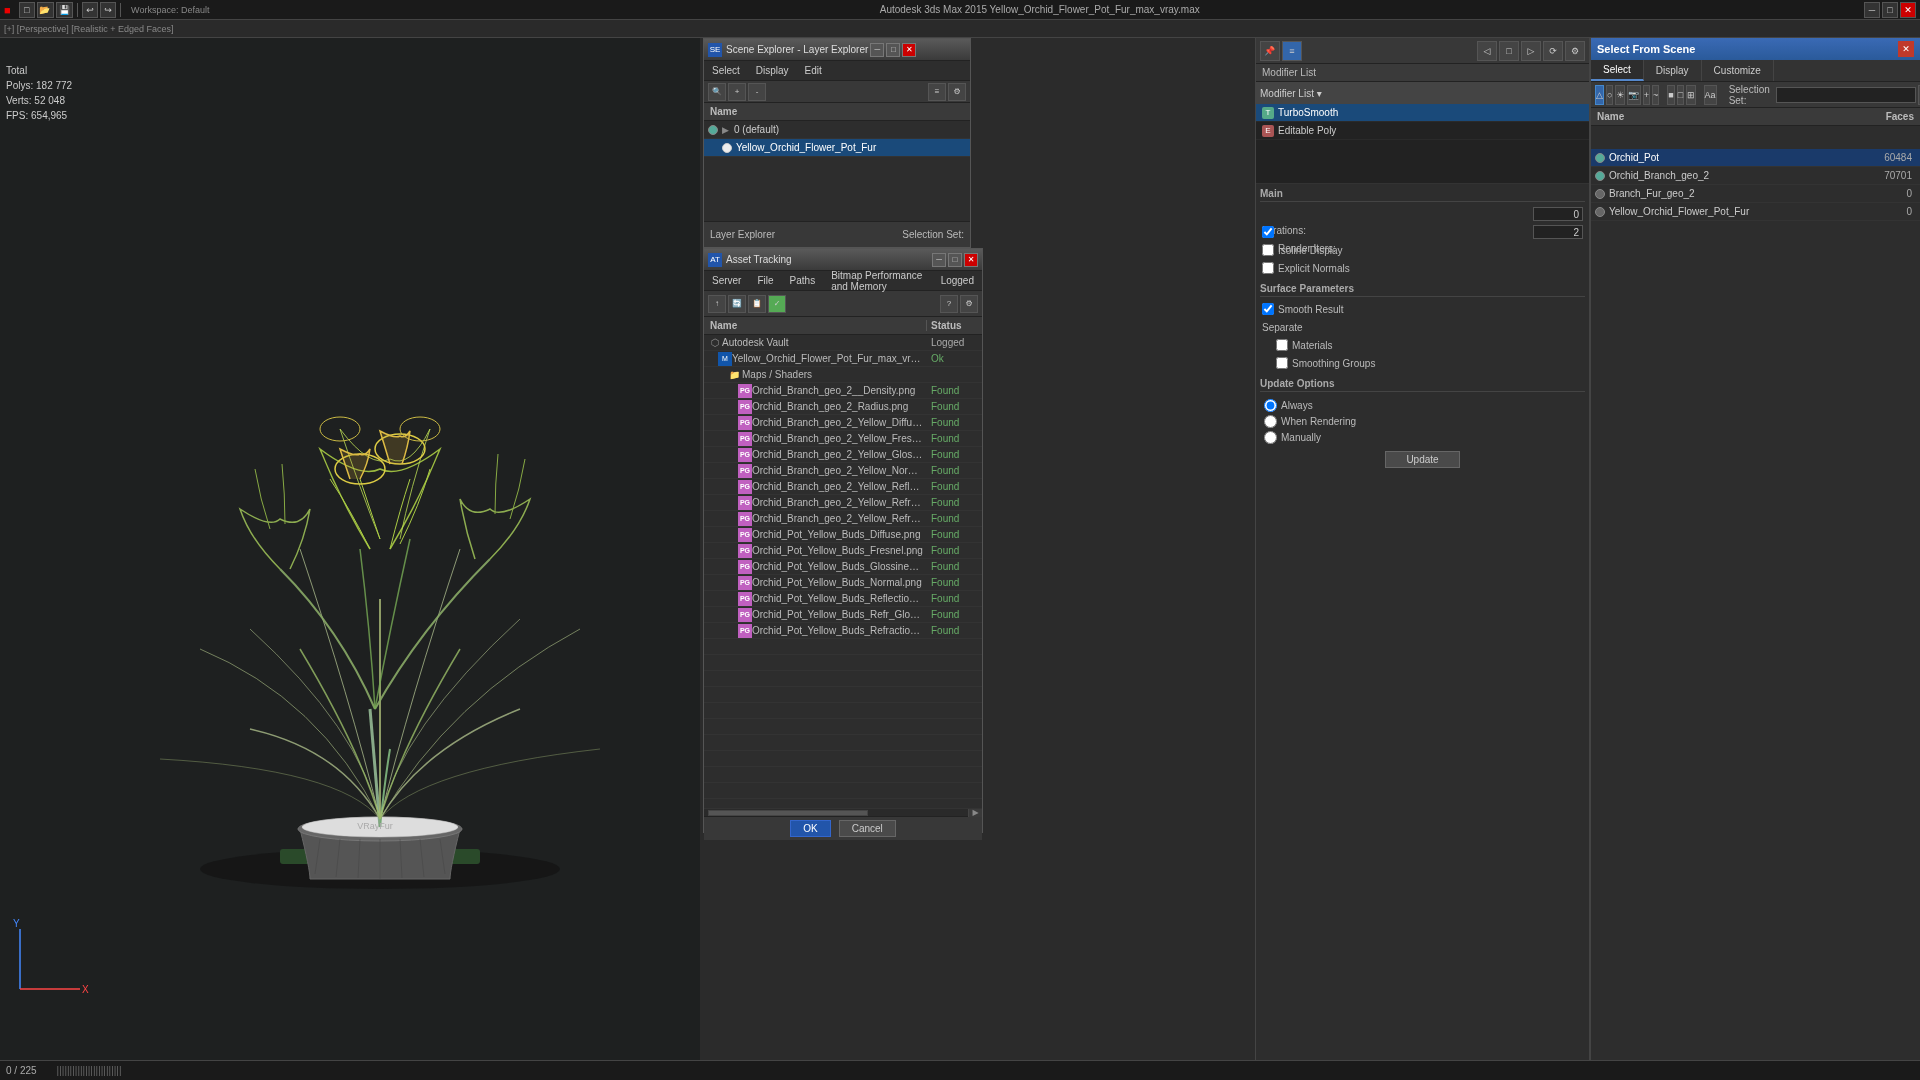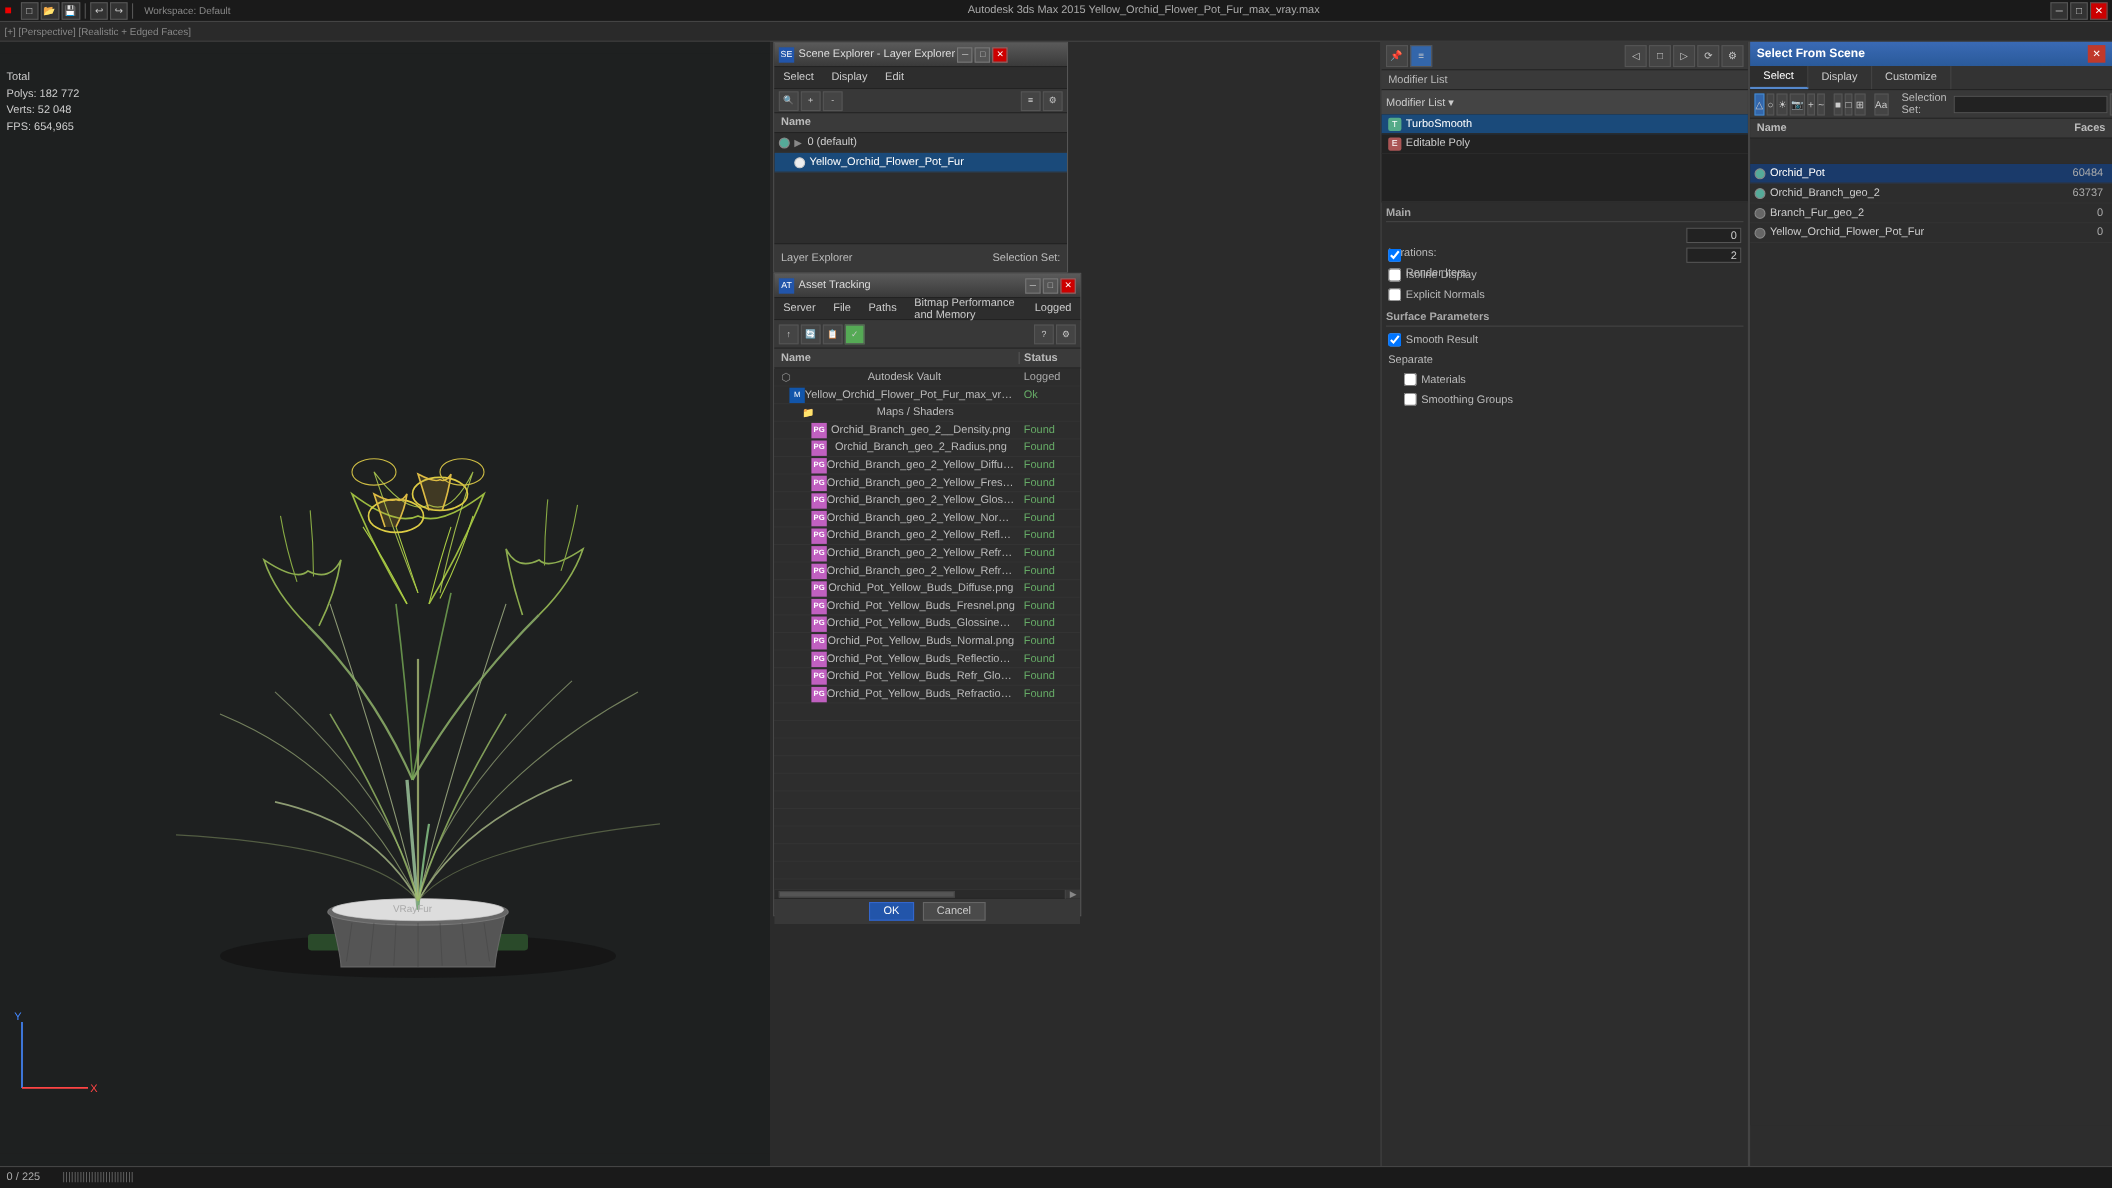--- a/index.html
+++ b/index.html
@@ -280,21 +280,20 @@
       font-size: 9px;
     }
     .at-name {
       flex: 1;
       font-size: 10px;
       color: #bbb;
       white-space: nowrap;
       overflow: hidden;
       text-overflow: ellipsis;
       padding-right: 4px;
-      text-align: center;
     }
     .at-status {
       width: 55px;
       font-size: 10px;
       color: #aaa;
       padding: 0 4px;
       flex-shrink: 0;
     }
     .at-status.found { color: #6a6; }
     .at-status.ok { color: #6a6; }
@@ -1014,20 +1013,38 @@
       </div>
       <div class="prop-row" style="padding-left:16px;">
         <input type="checkbox" class="prop-checkbox" style="">
         <span>Materials</span>
       </div>
       <div class="prop-row" style="padding-left:16px;">
         <input type="checkbox" class="prop-checkbox" style="">
         <span>Smoothing Groups</span>
       </div>
     </div>
+    <div class="prop-section">
+      <div class="prop-section-title">Update Options</div>
+      <div class="radio-group">
+        <div class="radio-row">
+          <input type="radio" name="update" checked="" style="">
+          <span>Always</span>
+        </div>
+        <div class="radio-row">
+          <input type="radio" name="update" style="">
+          <span>When Rendering</span>
+        </div>
+        <div class="radio-row">
+          <input type="radio" name="update" style="">
+          <span>Manually</span>
+        </div>
+      </div>
+      <button class="update-btn">Update</button>
+    </div>
   </div>
 </div>
 
 <div id="select-panel">
   <div id="select-panel-titlebar">
     <span>Select From Scene</span>
     <button class="sp-win-btn">✕</button>
   </div>
   <div id="select-tabs">
     <div class="sp-tab active">
@@ -1064,21 +1081,21 @@
   </div>
   <div id="select-content">
     <div class="sp-row selected">
       <div class="sp-dot green"></div>
       <span class="sp-row-name selected">Orchid_Pot</span>
       <span class="sp-row-num">60484</span>
     </div>
     <div class="sp-row">
       <div class="sp-dot green"></div>
       <span class="sp-row-name">Orchid_Branch_geo_2</span>
-      <span class="sp-row-num">63737</span>
+      <span class="sp-row-num">70701</span>
     </div>
     <div class="sp-row">
       <div class="sp-dot gray"></div>
       <span class="sp-row-name">Branch_Fur_geo_2</span>
       <span class="sp-row-num">0</span>
     </div>
     <div class="sp-row">
       <div class="sp-dot gray"></div>
       <span class="sp-row-name">Yellow_Orchid_Flower_Pot_Fur</span>
       <span class="sp-row-num">0</span>

